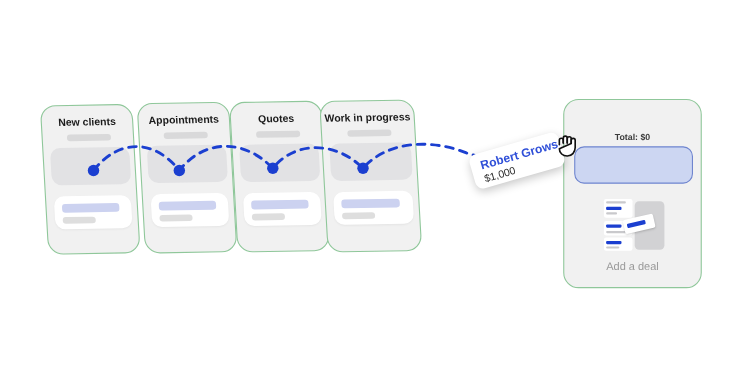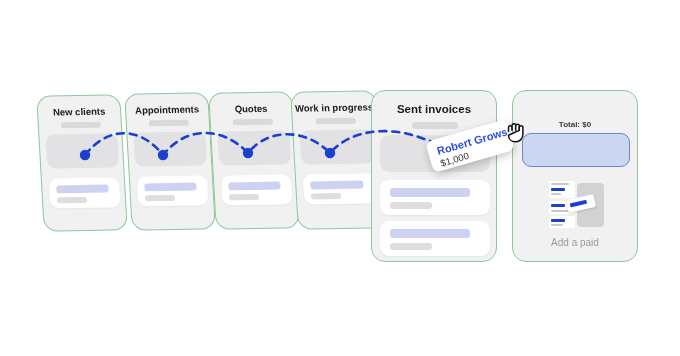--- a/index.html
+++ b/index.html
@@ -155,33 +155,20 @@
   <div class="col tilt" style="left:294px;top:91px;width:86px;height:138px;transform:rotate(-3.2deg) skewY(2.2deg);">
     <div class="col-title" style="top:10px;font-size:9.5px;">Work in progress</div>
     <div class="sub-bar" style="left:23px;top:26px;width:40px;height:6px;"></div>
     <div class="big-block" style="left:6px;top:38px;width:74px;height:34px;"></div>
     <div class="item" style="left:7px;top:82px;width:72px;height:30px;">
       <div class="blue" style="left:7px;top:7px;width:53px;height:8px;"></div>
       <div class="gray" style="left:7px;top:19px;width:30px;height:6px;"></div>
     </div>
   </div>
 
-  <div class="col" style="left:371px;top:90px;width:126px;height:172px;">
-    <div class="col-title" style="top:12px;font-size:11.5px;">Sent invoices</div>
-    <div class="sub-bar" style="left:40px;top:31px;width:46px;height:7px;"></div>
-    <div class="big-block" style="left:8px;top:44px;width:110px;height:37px;"></div>
-    <div class="item" style="left:8px;top:89px;width:110px;height:35px;">
-      <div class="blue" style="left:10px;top:8px;width:80px;height:9px;"></div>
-      <div class="gray" style="left:10px;top:22px;width:42px;height:7px;"></div>
-    </div>
-    <div class="item" style="left:8px;top:130px;width:110px;height:35px;">
-      <div class="blue" style="left:10px;top:8px;width:80px;height:9px;"></div>
-      <div class="gray" style="left:10px;top:22px;width:42px;height:7px;"></div>
-    </div>
-  </div>
 
   <div class="col" style="left:512px;top:90px;width:126px;height:172px;">
     <div class="total" style="top:29px;font-size:8px;">Total: $0</div>
     <div class="dropzone" style="left:9px;top:42px;width:108px;height:34px;"></div>
 
     <div class="mini" style="left:28px;top:88px;width:72px;height:55px;">
       <div class="mcol" style="left:36px;top:4px;width:27px;height:44px;"></div>
       <div class="mcard" style="left:8px;top:2px;width:26px;height:17px;">
         <div class="mline" style="left:2px;top:2px;width:18px;height:2px;"></div>
         <div class="mblue" style="left:2px;top:7px;width:14px;height:3px;"></div>
@@ -193,21 +180,21 @@
       </div>
       <div class="mcard" style="left:8px;top:37px;width:26px;height:12px;">
         <div class="mblue" style="left:2px;top:3px;width:14px;height:3px;"></div>
         <div class="mline" style="left:2px;top:8px;width:12px;height:2px;"></div>
       </div>
       <div class="mdrag" style="left:26px;top:18px;width:28px;height:13px;">
         <div class="mblue" style="left:3px;top:4px;width:17px;height:4px;"></div>
       </div>
     </div>
 
-    <div class="add-deal" style="top:146px;font-size:10px;">Add a paid</div>
+    <div class="add-deal" style="top:146px;font-size:10px;">Add a deal</div>
   </div>
 
   <svg id="path-svg" viewBox="0 0 680 356">
     <path d="M 85 155 C 108 126 140 126 163 155 C 186 126 222 126 248 153 C 268 128 305 128 330 153
              C 352 128 392 126 424 139 C 444 145 455 150 462 154" fill="none" stroke="#1b3fd0" stroke-width="2.6" stroke-linecap="round" stroke-dasharray="7 6"></path>
     <circle cx="85" cy="155" r="5.2" fill="#1b3fd0"></circle>
     <circle cx="163" cy="155" r="5.2" fill="#1b3fd0"></circle>
     <circle cx="248" cy="153" r="5.2" fill="#1b3fd0"></circle>
     <circle cx="330" cy="153" r="5.2" fill="#1b3fd0"></circle>
   </svg>

